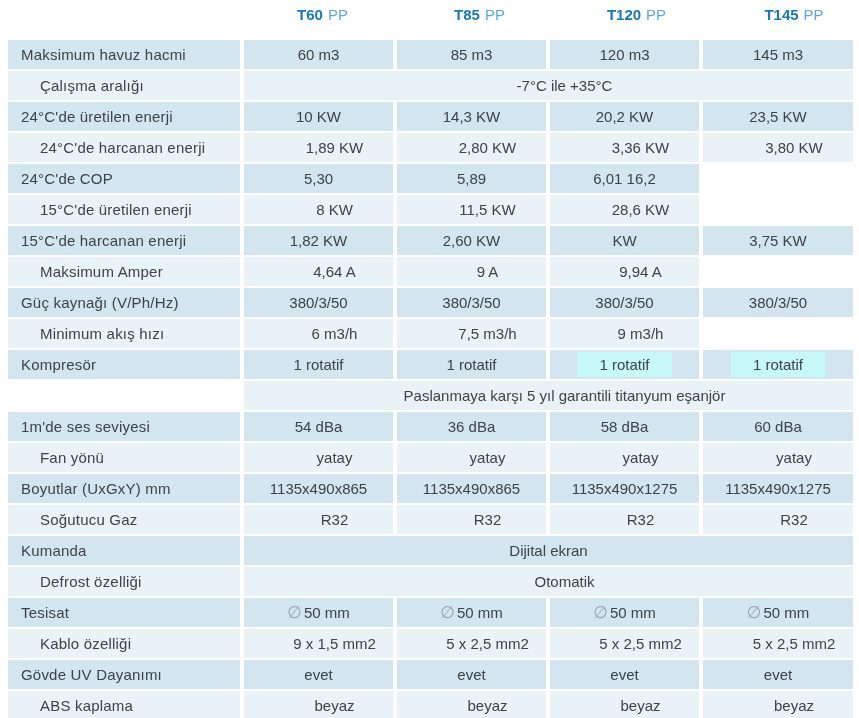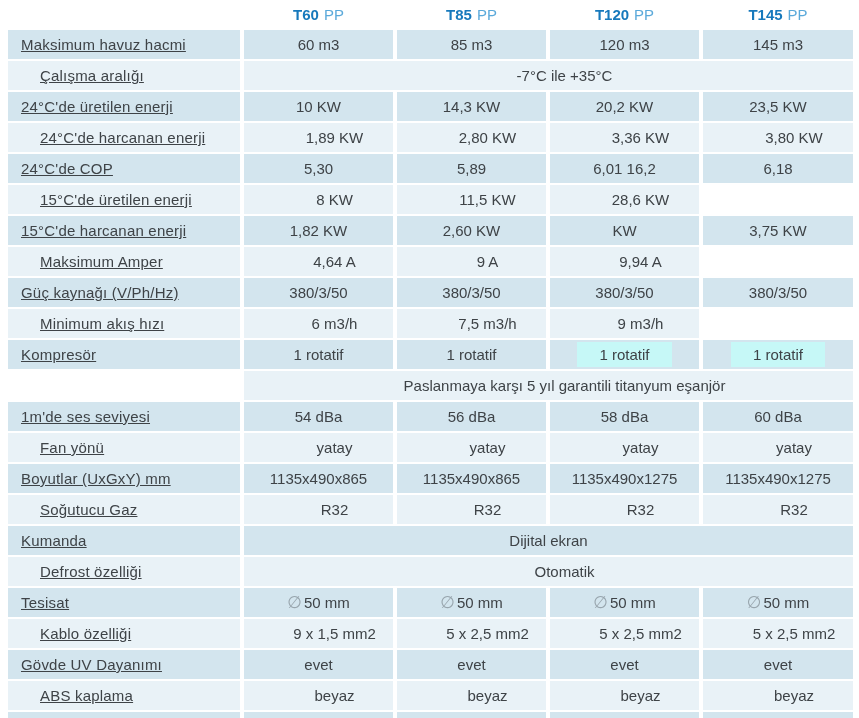--- a/index.html
+++ b/index.html
@@ -16,35 +16,35 @@
   }
   .grid-row {
     display: grid;
     grid-template-columns: 232px 149px 149px 149px 150px;
     column-gap: 4px;
     margin-bottom: 2px;
     height: 29px;
   }
   .header-row {
     height: 28px;
-    margin-bottom: 2px;
+    margin-bottom: 12px;
     background: #ffffff;
+    gap: 8px;
   }
   .header-row .cell { background: #ffffff; }
   .cell {
     display: flex; align-items: center; justify-content: center;
     font-size: 15px;
     overflow: hidden;
     white-space: nowrap;
   }
   .label-cell {
     justify-content: flex-start;
     padding-left: 13px;
     letter-spacing: 0.2px;
-    text-decoration: underline;
   }
   .row-dark .cell { background: var(--row-dark, #d3e5ee); }
   .row-light .cell { background: var(--row-light, #e9f2f7); padding-left: 32px; }
   .header-row .model { font-weight: bold; color: var(--model-blue, #1779bc); }
   .header-row .suffix { font-weight: normal; color: var(--suffix-blue, #5aa9da); margin-left: 5px; }
   .span-cell { grid-column: 2 / 6; }
   .hl {
     display: inline-block;
     background: var(--highlight, #c6f8f7);
     padding: 4px 22px;
@@ -106,21 +106,20 @@
         <div class="cell">1,89 KW</div>
         <div class="cell">2,80 KW</div>
         <div class="cell">3,36 KW</div>
         <div class="cell">3,80 KW</div>
       </div>
       <div class="grid-row row-dark">
         <div class="cell label-cell">24°C'de COP</div>
         <div class="cell">5,30</div>
         <div class="cell">5,89</div>
         <div class="cell">6,01 16,2</div>
-        <div class="cell">6,18</div>
       </div>
       <div class="grid-row row-light">
         <div class="cell label-cell">15°C'de üretilen enerji</div>
         <div class="cell">8 KW</div>
         <div class="cell">11,5 KW</div>
         <div class="cell">28,6 KW</div>
       </div>
       <div class="grid-row row-dark">
         <div class="cell label-cell">15°C'de harcanan enerji</div>
         <div class="cell">1,82 KW</div>
@@ -157,21 +156,21 @@
         <div class="cell">
           <span class="hl">1 rotatif</span>
         </div>
       </div>
       <div class="grid-row row-light">
         <div class="cell span-cell">Paslanmaya karşı 5 yıl garantili titanyum eşanjör</div>
       </div>
       <div class="grid-row row-dark">
         <div class="cell label-cell">1m'de ses seviyesi</div>
         <div class="cell">54 dBa</div>
-        <div class="cell">56 dBa</div>
+        <div class="cell">36 dBa</div>
         <div class="cell">58 dBa</div>
         <div class="cell">60 dBa</div>
       </div>
       <div class="grid-row row-light">
         <div class="cell label-cell">Fan yönü</div>
         <div class="cell">yatay</div>
         <div class="cell">yatay</div>
         <div class="cell">yatay</div>
         <div class="cell">yatay</div>
       </div>

